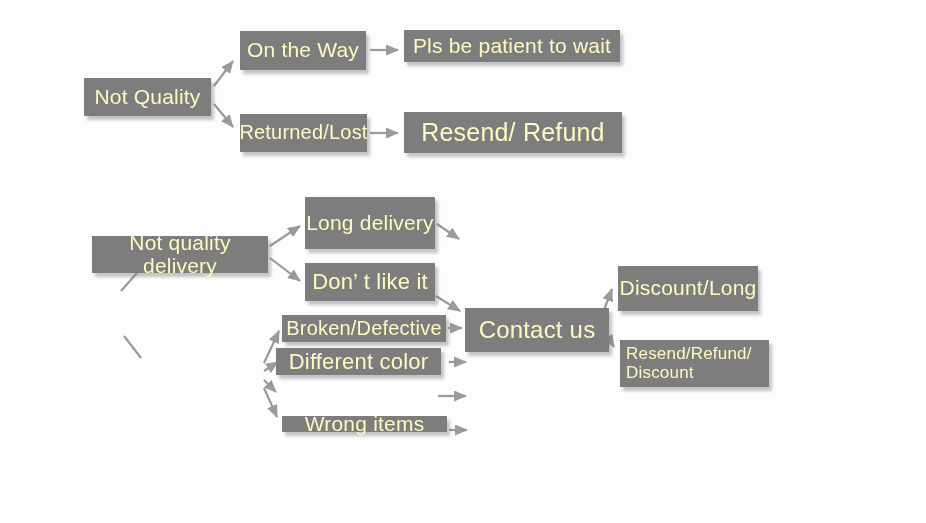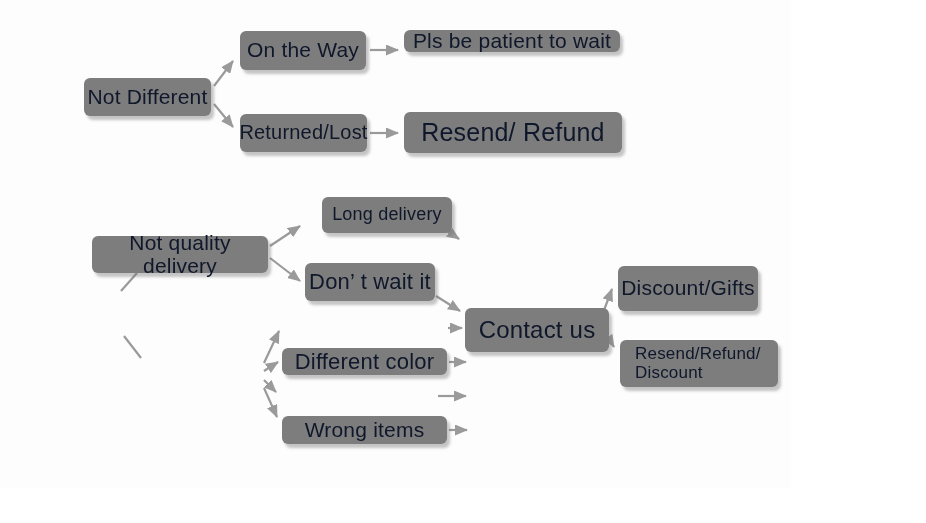--- a/index.html
+++ b/index.html
@@ -1,23 +1,23 @@
 <!DOCTYPE html>
 <html><head>
 <meta charset="utf-8">
 <style>
   html,body{margin:0;padding:0;background:#ffffff;}
   .stage{position:relative;width:926px;height:523px;background:#ffffff;overflow:hidden;
          font-family:"Liberation Sans","DejaVu Sans",sans-serif;}
   .content-bg{position:absolute;left:0;top:0;width:791px;height:488px;background:#fdfdfd;}
   .edges{position:absolute;left:0;top:0;width:926px;height:523px;}
   .node{position:absolute;display:flex;align-items:center;justify-content:center;
-        background:#7d7d7d;color:#0f172a;text-align:center;line-height:1.08;
-        box-shadow:3px 4px 3px rgba(110,110,110,0.4);letter-spacing:0.2px;border-radius:6px;}
-  .node.pre{white-space:pre-line;justify-content:flex-start;text-align:left;padding-left:15px;}
+        background:#7d7d7d;color:#fef9c3;text-align:center;line-height:1.08;
+        box-shadow:3px 4px 3px rgba(110,110,110,0.4);letter-spacing:0.2px;}
+  .node.pre{white-space:pre-line;justify-content:flex-start;text-align:left;padding-left:6px;}
 </style>
 </head>
 <body>
 
 <div class="stage">
   <div class="content-bg"></div>
 
   <svg class="edges" width="926" height="523" viewBox="0 0 926 523">
     <defs>
       <marker id="ah" markerUnits="userSpaceOnUse" markerWidth="13" markerHeight="11" refX="12" refY="5.5" orient="auto">
@@ -42,28 +42,29 @@
       <line x1="448" y1="328" x2="462" y2="328" marker-end="url(#ah)"></line>
       <line x1="449" y1="362" x2="466" y2="362" marker-end="url(#ah)"></line>
       <line x1="438" y1="396" x2="466" y2="396" marker-end="url(#ah)"></line>
       <line x1="449" y1="430" x2="467" y2="430" marker-end="url(#ah)"></line>
       <line x1="595" y1="334" x2="612" y2="289" marker-end="url(#ah)"></line>
       <line x1="595" y1="316" x2="614" y2="347" marker-end="url(#ah)"></line>
     </g>
   </svg>
 
   <div class="node" style="left:240px;top:31px;width:126px;height:39px;font-size:21px">On the Way</div>
-  <div class="node" style="left:404px;top:30px;width:216px;height:22px;font-size:21px">Pls be patient to wait</div>
-  <div class="node" style="left:84px;top:78px;width:127px;height:38px;font-size:21px">Not Different</div>
+  <div class="node" style="left:404px;top:30px;width:216px;height:32px;font-size:21px">Pls be patient to wait</div>
+  <div class="node" style="left:84px;top:78px;width:127px;height:38px;font-size:21px">Not Quality</div>
   <div class="node" style="left:404px;top:112px;width:218px;height:41px;font-size:25px">Resend/ Refund</div>
   <div class="node" style="left:240px;top:114px;width:127px;height:38px;font-size:20px">Returned/Lost</div>
 
-  <div class="node" style="left:322px;top:197px;width:130px;height:36px;font-size:18px">Long delivery</div>
+  <div class="node" style="left:305px;top:197px;width:130px;height:52px;font-size:21px">Long delivery</div>
   <div class="node" style="left:92px;top:236px;width:176px;height:37px;font-size:21px">Not quality delivery</div>
-  <div class="node" style="left:305px;top:263px;width:130px;height:38px;font-size:22px">Don’ t wait it</div>
+  <div class="node" style="left:305px;top:263px;width:130px;height:38px;font-size:22px">Don’ t like it</div>
+  <div class="node" style="left:282px;top:315px;width:164px;height:27px;font-size:20px">Broken/Defective</div>
   <div class="node" style="left:465px;top:308px;width:144px;height:44px;font-size:24px">Contact us</div>
-  <div class="node" style="left:282px;top:348px;width:165px;height:27px;font-size:22px">Different color</div>
-  <div class="node" style="left:282px;top:416px;width:165px;height:28px;font-size:21px">Wrong items</div>
+  <div class="node" style="left:276px;top:348px;width:165px;height:27px;font-size:22px">Different color</div>
+  <div class="node" style="left:282px;top:416px;width:165px;height:16px;font-size:21px">Wrong items</div>
 
-  <div class="node" style="left:618px;top:266px;width:140px;height:45px;font-size:21px">Discount/Gifts</div>
+  <div class="node" style="left:618px;top:266px;width:140px;height:45px;font-size:21px">Discount/Long</div>
   <div class="node pre" style="left:620px;top:340px;width:143px;height:47px;font-size:17px">Resend/Refund/
 Discount</div>
 </div>
 
 </body></html>

